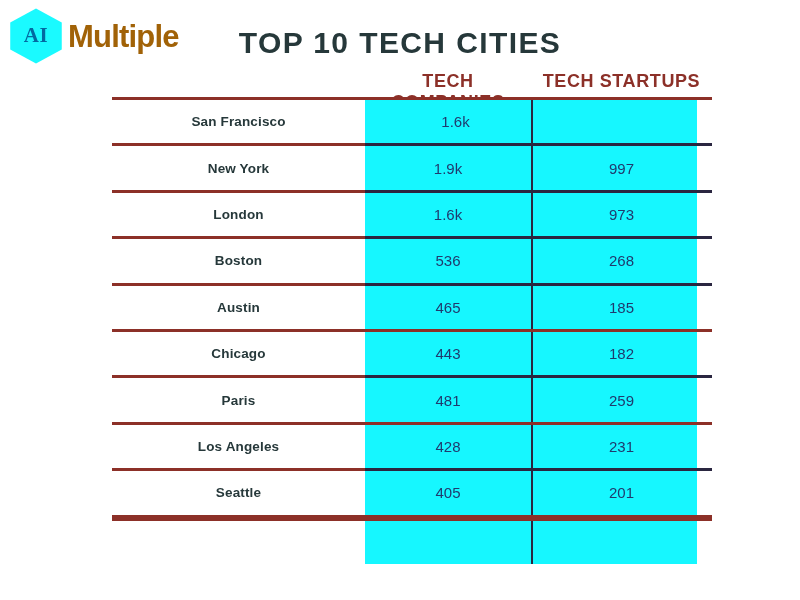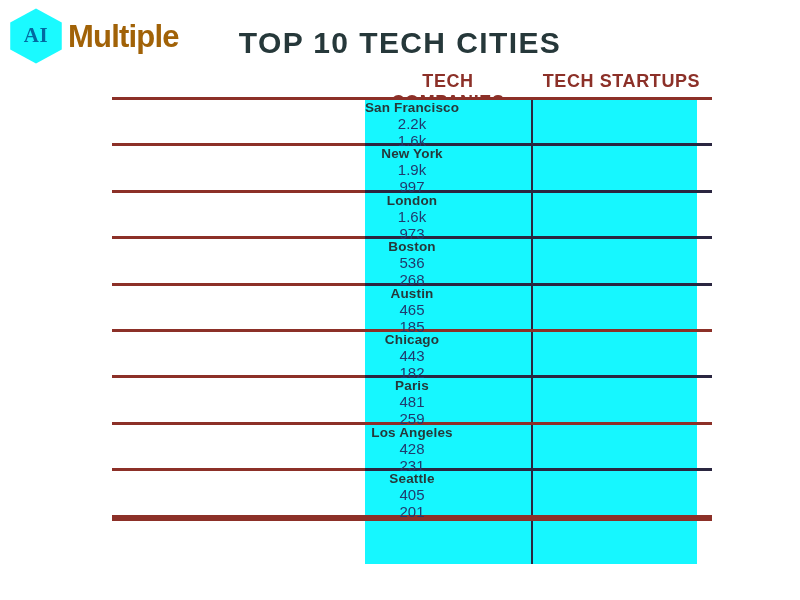--- a/index.html
+++ b/index.html
@@ -131,21 +131,20 @@
     height: 3px;
     background: #2a2640;
   }
   .rule.full .seg-right { background: #8c3028; }
 
   .row {
     position: relative;
     height: 43.4px;
     display: flex;
     align-items: center;
-    flex-direction: column;
   }
   .cell-city {
     width: 253px;
     text-align: center;
     color: #26383a;
     font-size: 13.5px;
     font-weight: 700;
     letter-spacing: 0.15px;
   }
   .cell-val {
@@ -182,21 +181,20 @@
   <div id="cyan-band"></div>
   <div id="cyan-divider"></div>
 
   <div id="rows">
       <div class="rule full">
         <div class="seg-left"></div>
         <div class="seg-right"></div>
       </div>
       <div class="row">
         <div class="cell-city">San Francisco</div>
-        <div class="cell-val companies">2.2k</div>
         <div class="cell-val startups">1.6k</div>
       </div>
       <div class="rule">
         <div class="seg-left"></div>
         <div class="seg-right"></div>
       </div>
       <div class="row">
         <div class="cell-city">New York</div>
         <div class="cell-val companies">1.9k</div>
         <div class="cell-val startups">997</div>

